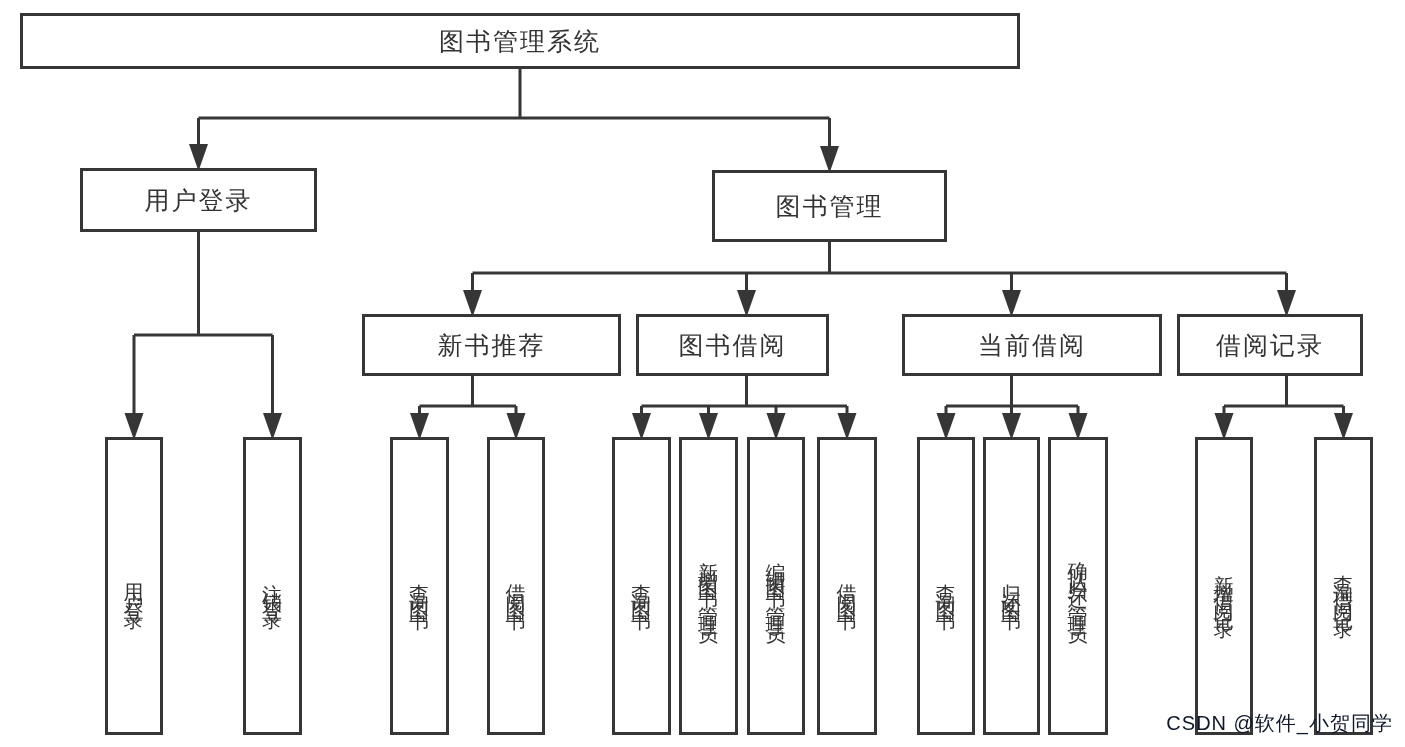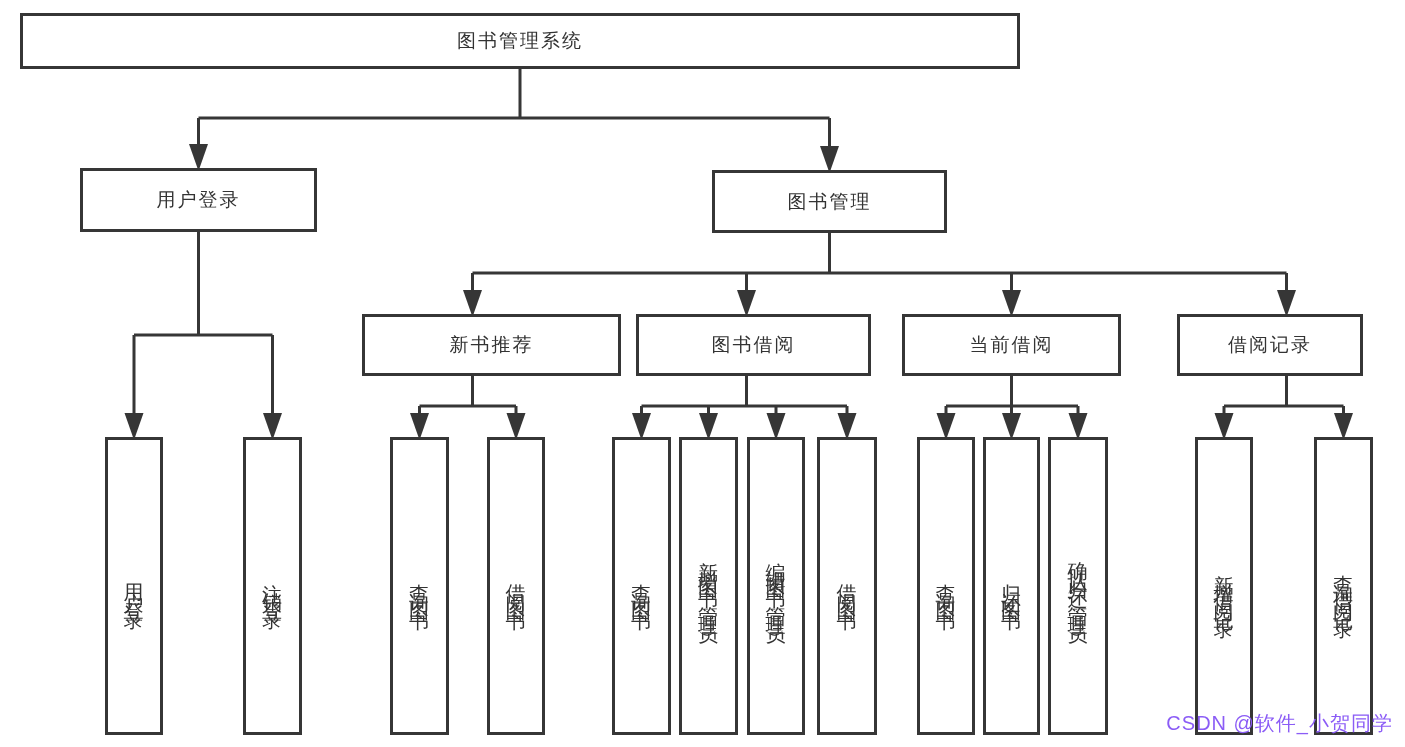--- a/index.html
+++ b/index.html
@@ -27,42 +27,42 @@
     box-sizing: border-box;
     background: #ffffff;
     border: 3px solid #363636;
     display: flex;
     align-items: center;
     justify-content: center;
     z-index: 2;
     color: #333333;
   }
   .hbox {
-    font-size: 19px;
+    font-size: 25px;
     letter-spacing: 2px;
   }
   .vbox .vtext {
     writing-mode: vertical-rl;
     text-orientation: mixed;
     font-size: 20px;
     line-height: 1;
     letter-spacing: 9px;
     color: #333333;
     white-space: nowrap;
   }
   
   .box-root       { left: 20px;   top: 13px;  width: 1000px; height: 56px; }
   
   .box-user-login { left: 80px;   top: 168px; width: 237px;  height: 64px; }
-  .box-book-mgmt  { left: 712px;  top: 170px; width: 235px;  height: 63px; }
+  .box-book-mgmt  { left: 712px;  top: 170px; width: 235px;  height: 72px; }
   
   .box-l3         { top: 314px; height: 62px; }
   .box-new-books      { left: 362px;  width: 259px; }
-  .box-book-borrow    { left: 636px;  width: 235px; }
-  .box-current-borrow { left: 902px;  width: 219px; }
+  .box-book-borrow    { left: 636px;  width: 193px; }
+  .box-current-borrow { left: 902px;  width: 260px; }
   .box-borrow-records { left: 1177px; width: 186px; }
   
   .vbox { top: 437px; height: 298px; }
   .leaf-1  { left: 105px;  width: 58px; }
   .leaf-2  { left: 243px;  width: 59px; }
   .leaf-3  { left: 390px;  width: 59px; }
   .leaf-4  { left: 487px;  width: 58px; }
   .leaf-5  { left: 612px;  width: 59px; }
   .leaf-6  { left: 679px;  width: 59px; }
   .leaf-7  { left: 747px;  width: 58px; }
@@ -71,21 +71,21 @@
   .leaf-10 { left: 983px;  width: 57px; }
   .leaf-11 { left: 1048px; width: 60px; }
   .leaf-12 { left: 1195px; width: 58px; }
   .leaf-13 { left: 1314px; width: 59px; }
   .watermark {
     position: absolute;
     right: 12px;
     bottom: 10px;
     font-size: 20px;
     letter-spacing: 1px;
-    color: #8b5cf6;
+    color: #0f172a;
     z-index: 3;
     white-space: nowrap;
   }
 </style>
 </head>
 <body>
 
 <div class="stage">
 
   <svg class="connectors" viewBox="0 0 1405 747" xmlns="http://www.w3.org/2000/svg">

